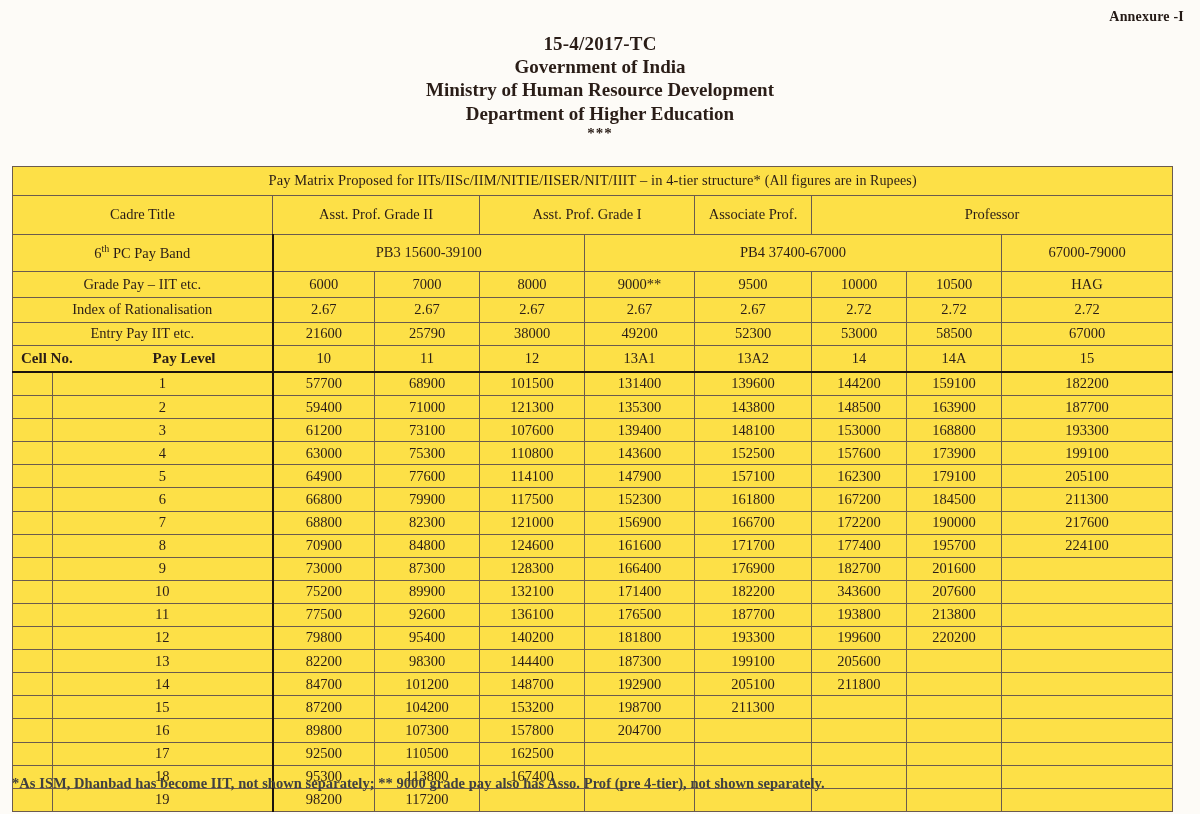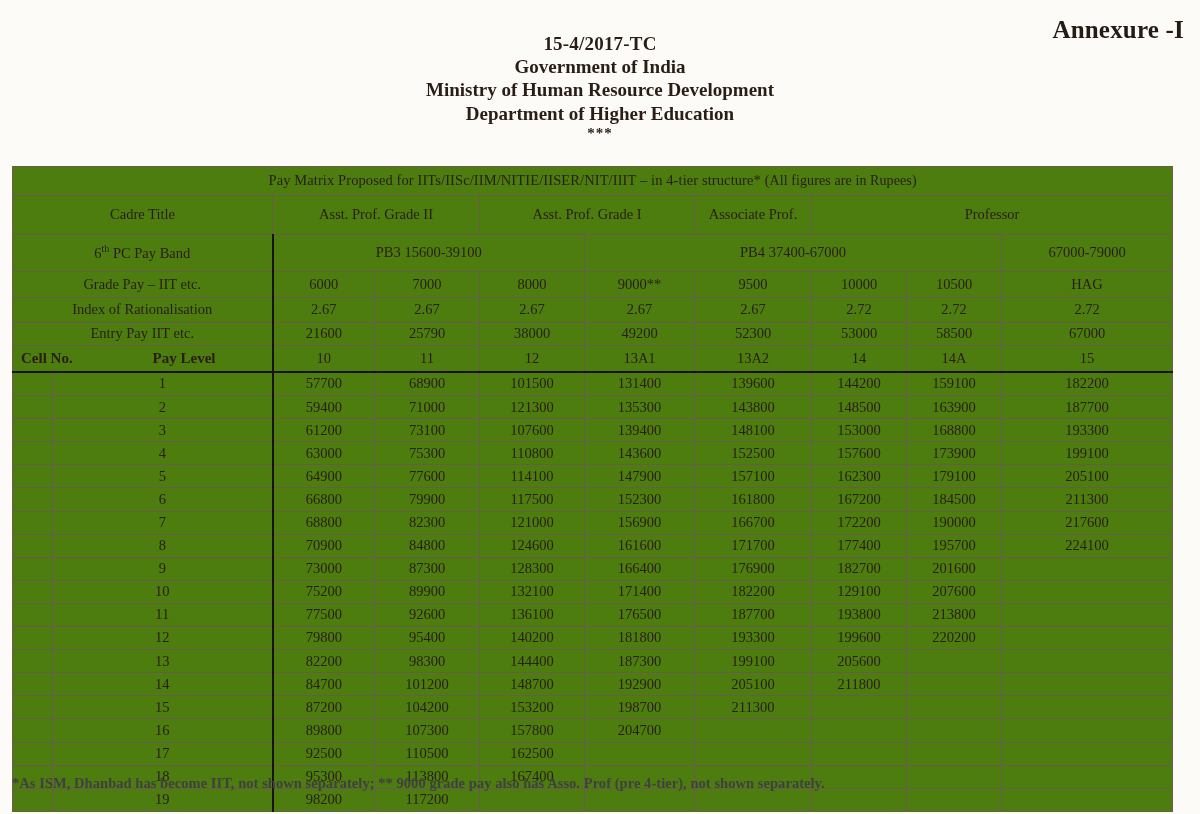--- a/index.html
+++ b/index.html
@@ -19,23 +19,23 @@
   .page {
     position: relative;
     width: 1200px;
     height: 814px;
     box-sizing: border-box;
   }
 
   
   .annexure {
     position: absolute;
-    top: 16px;
+    top: 9px;
     right: 16px;
-    font-size: 25px;
+    font-size: 14px;
     font-weight: bold;
     letter-spacing: 0.2px;
     color: #241a16;
   }
 
   
   .heading {
     position: absolute;
     top: 32px;
     left: 0;
@@ -57,21 +57,21 @@
   .matrix-wrap {
     position: absolute;
     left: 12px;
     top: 166px;
     width: 1160px;
   }
   table.matrix {
     border-collapse: collapse;
     table-layout: fixed;
     width: 1160px;
-    background: #4d7c0f;
+    background: #fde047;
   }
   table.matrix td, table.matrix th {
     border: 1px solid #6b5b4e;
     font-weight: normal;
     color: #2a1d17;
     padding: 0;
     text-align: center;
     vertical-align: middle;
     font-size: 14.5px;
     line-height: 1.05;
@@ -355,21 +355,21 @@
             <td class=""></td>
           </tr>
           <tr class="data-row">
             <td class="cellno"></td>
             <td class="paylevel thick-right">10</td>
             <td class="">75200</td>
             <td class="">89900</td>
             <td class="">132100</td>
             <td class="">171400</td>
             <td class="">182200</td>
-            <td class="">129100</td>
+            <td class="">343600</td>
             <td class="">207600</td>
             <td class=""></td>
           </tr>
           <tr class="data-row">
             <td class="cellno"></td>
             <td class="paylevel thick-right">11</td>
             <td class="">77500</td>
             <td class="">92600</td>
             <td class="">136100</td>
             <td class="">176500</td>

